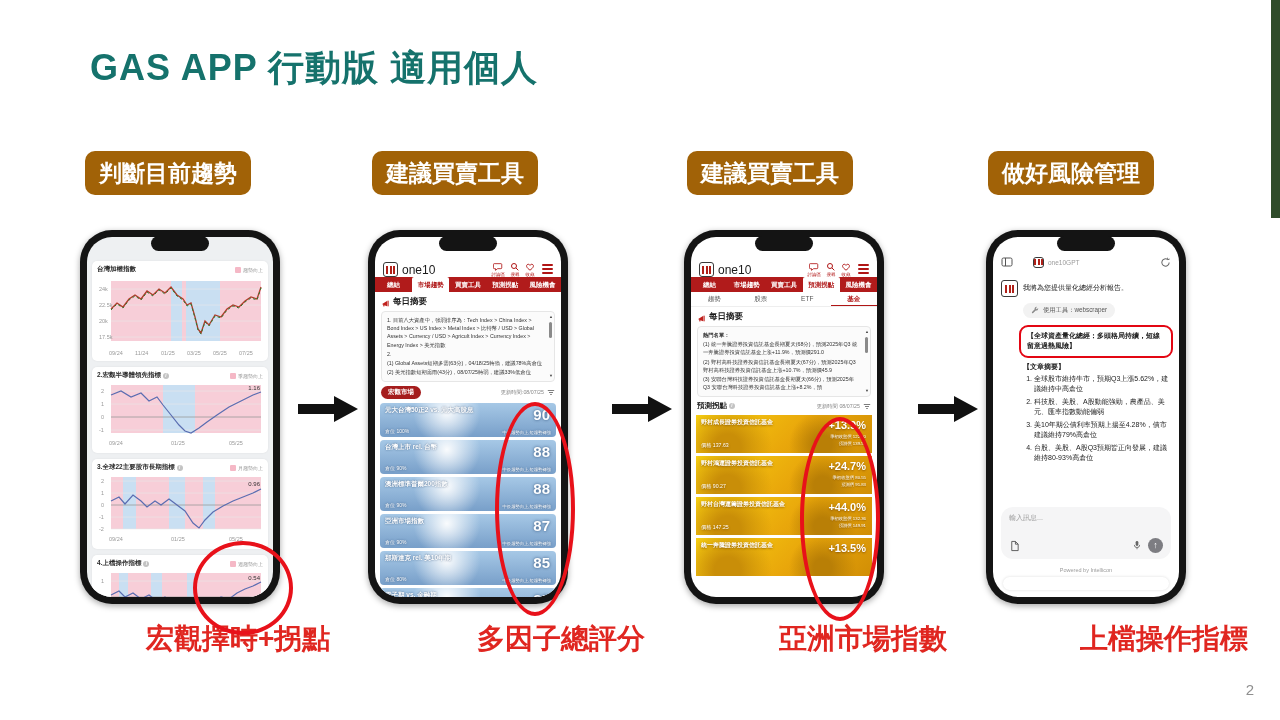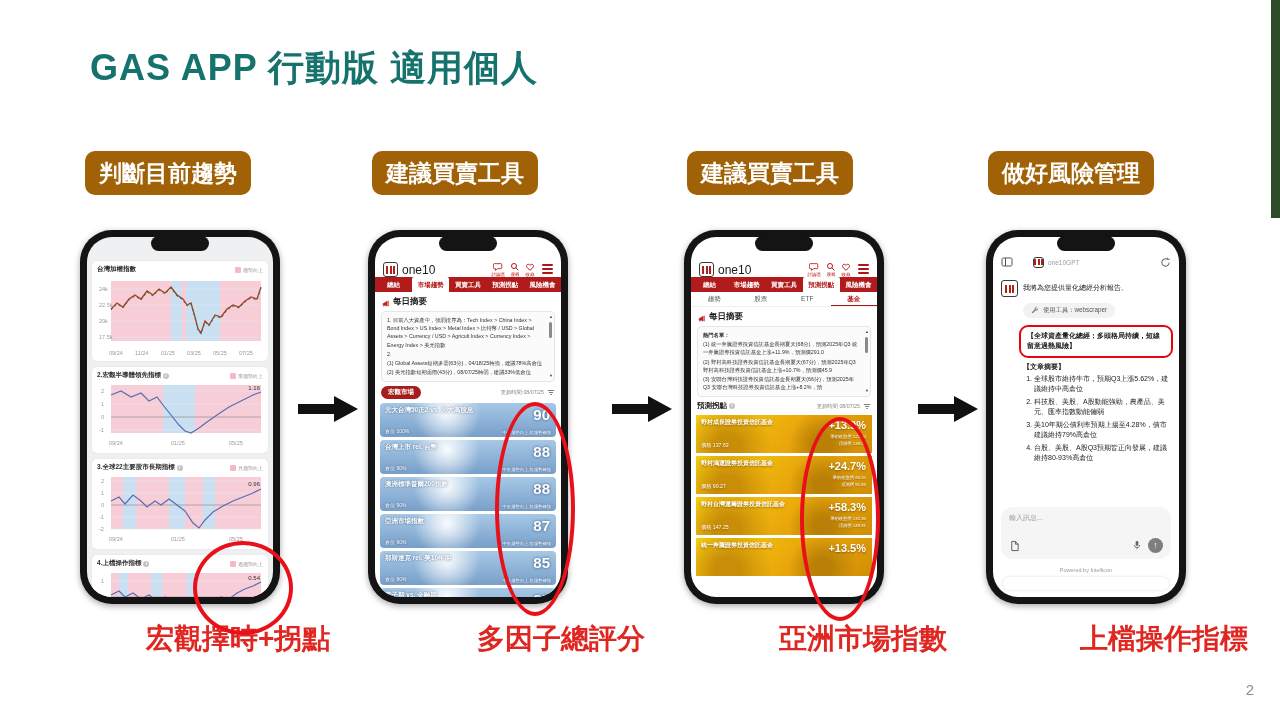--- a/index.html
+++ b/index.html
@@ -487,21 +487,21 @@
       </div>
       <div class="sun-card">
         <span class="c-title">野村鴻運證券投資信託基金</span>
         <span class="c-pct">+24.7%</span>
         <span class="c-base">季初收盤價 80.55</span>
         <span class="c-fore">預測價 91.83</span>
         <span class="c-price">價格 90.27</span>
       </div>
       <div class="sun-card">
         <span class="c-title">野村台灣運籌證券投資信託基金</span>
-        <span class="c-pct">+58.3%</span>
+        <span class="c-pct">+44.0%</span>
         <span class="c-base">季初收盤價 132.36</span>
         <span class="c-fore">預測價 149.91</span>
         <span class="c-price">價格 147.25</span>
       </div>
       <div class="sun-card">
         <span class="c-title">統一奔騰證券投資信託基金</span>
         <span class="c-pct">+13.5%</span>
 
       </div>
 

